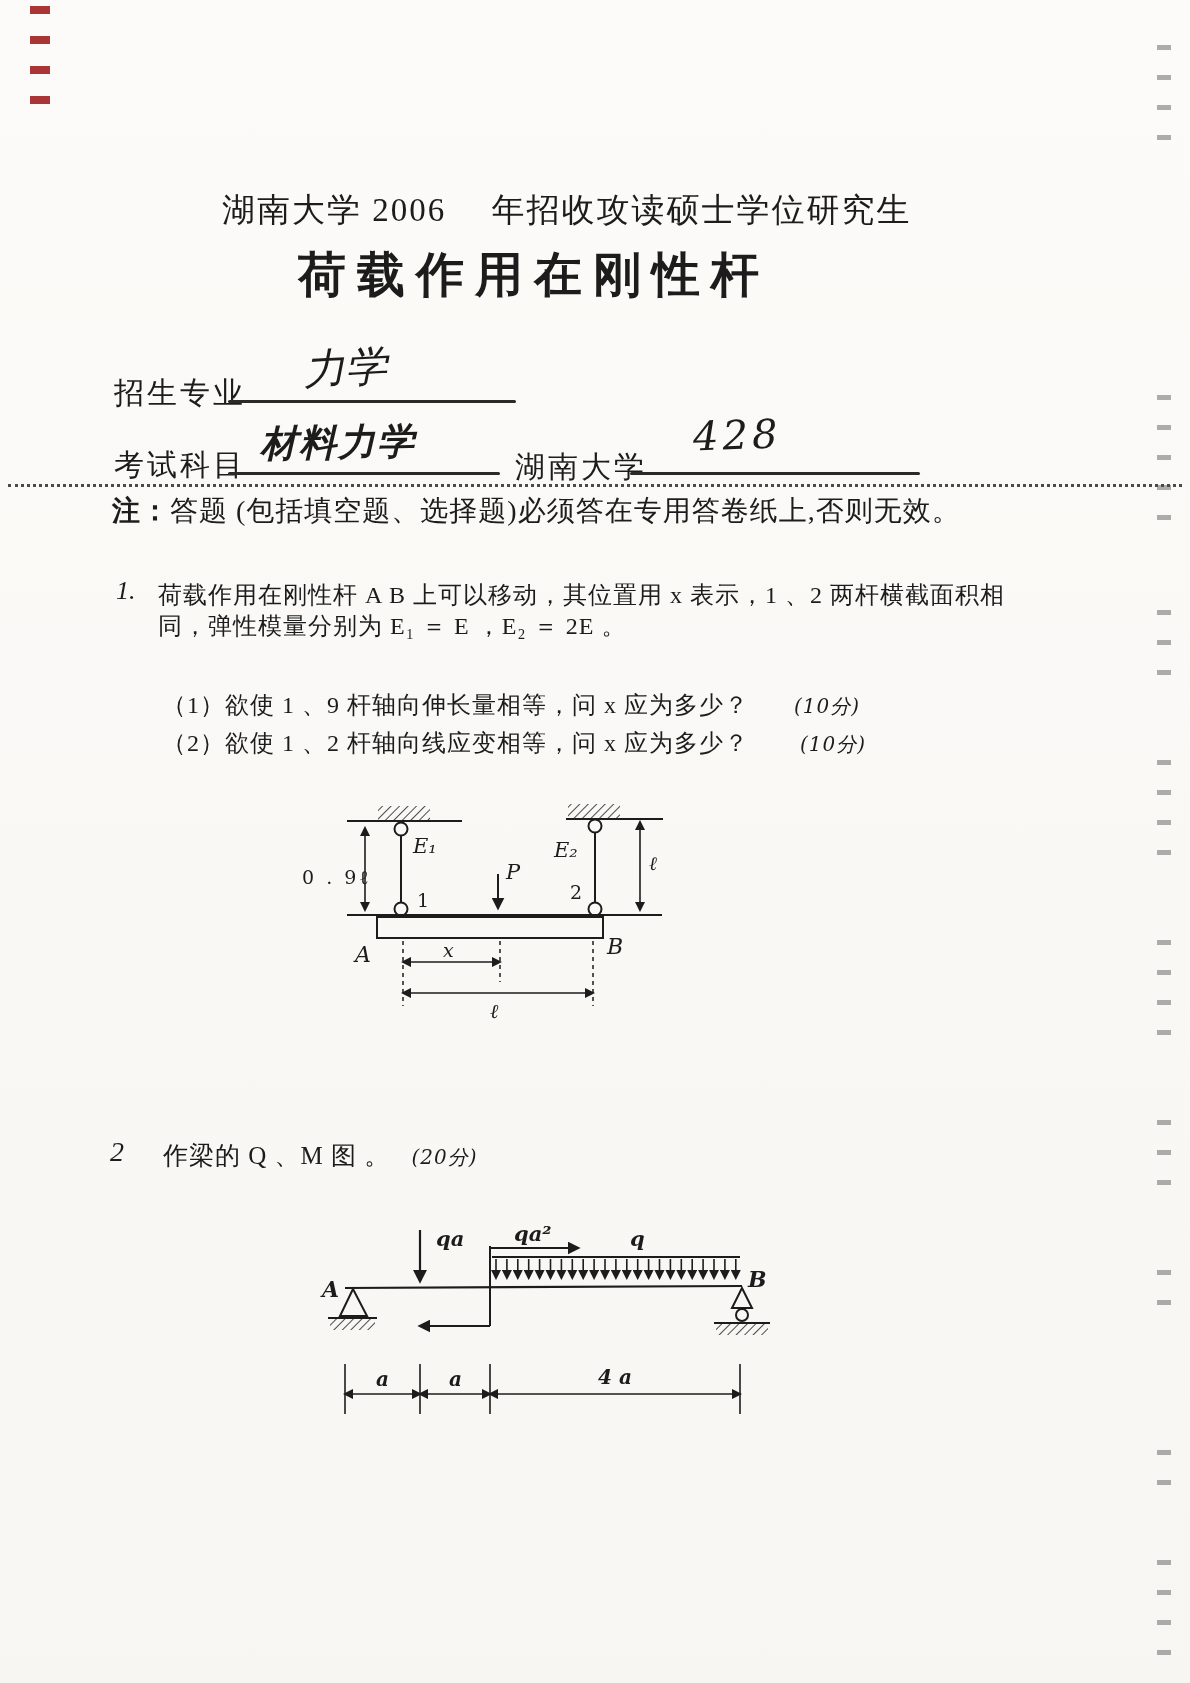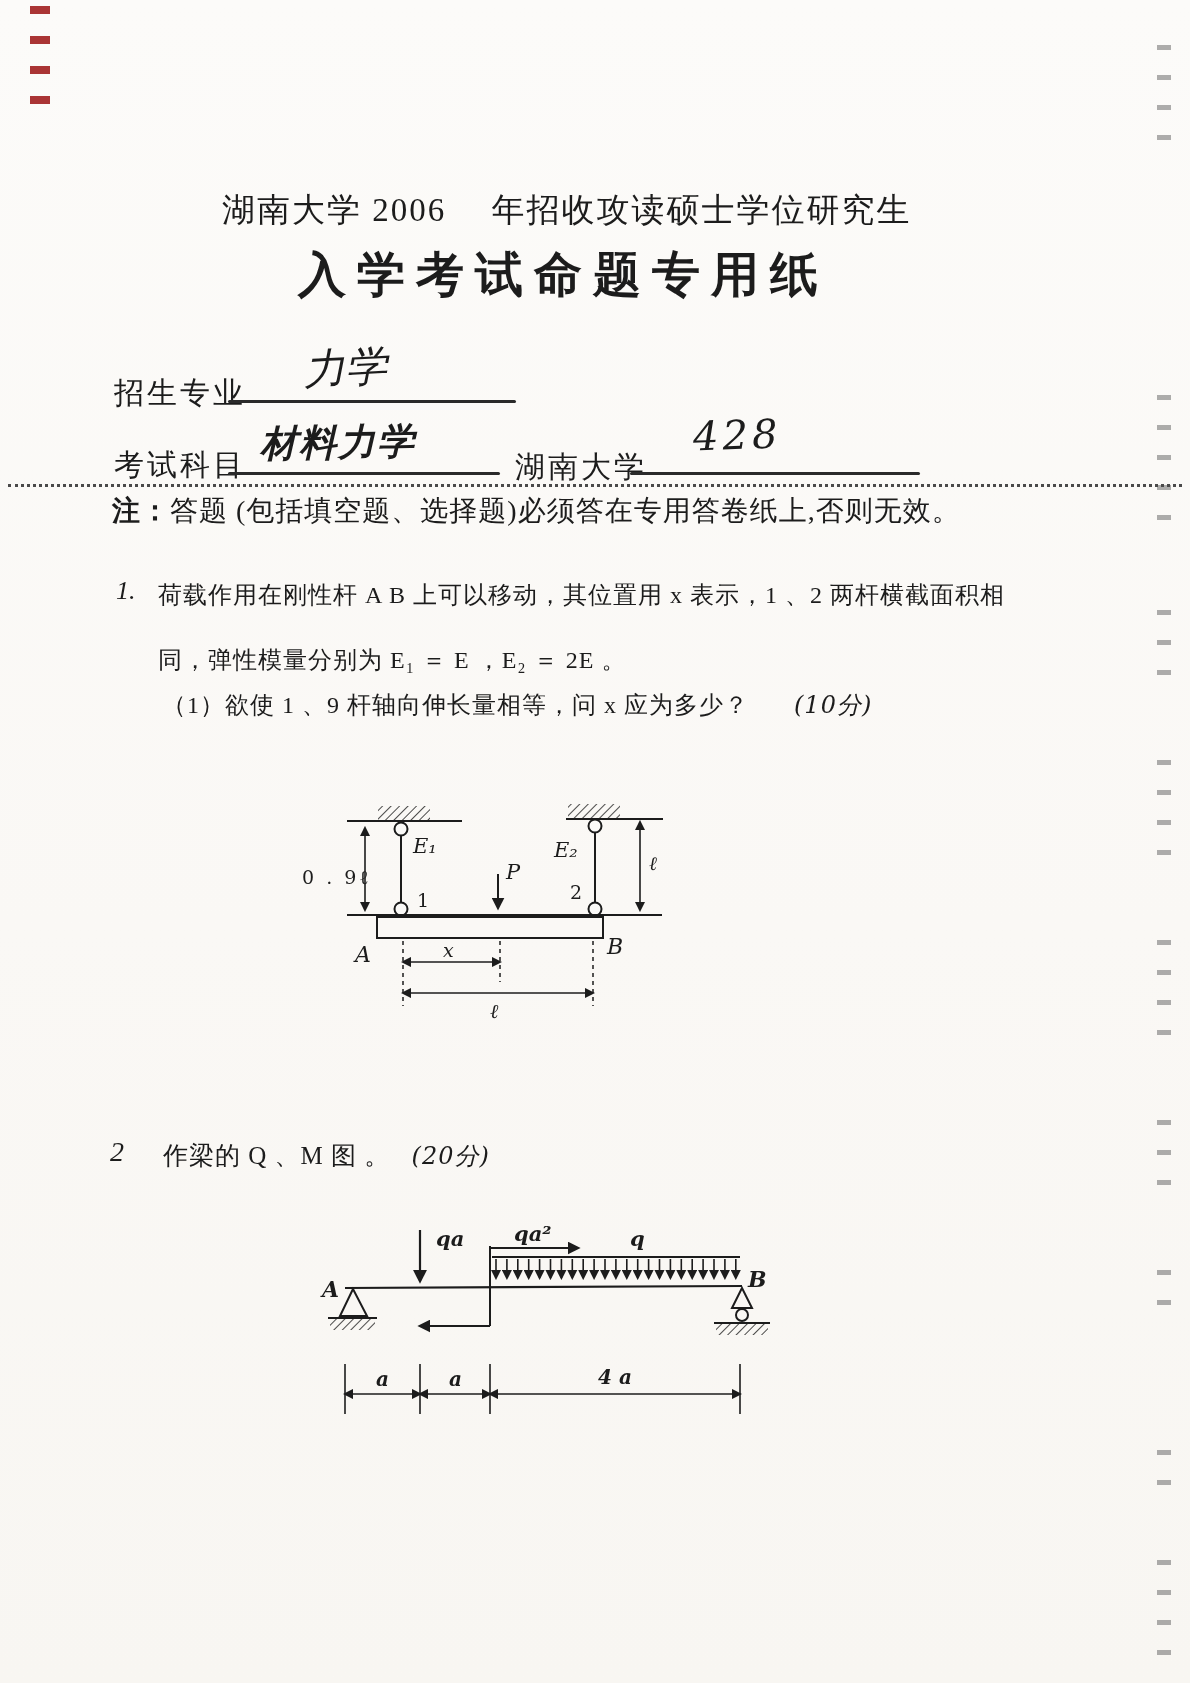--- a/index.html
+++ b/index.html
@@ -25,21 +25,21 @@
   .hand{font-family:"DejaVu Serif","Liberation Serif",serif;font-style:italic;white-space:nowrap;}
   .hw-major{left:303px;top:340px;font-size:42px;transform:rotate(-3deg);}
   .hw-subject{left:260px;top:418px;font-size:37px;font-weight:700;transform:rotate(-1deg);letter-spacing:2px;}
   .hw-number{left:693px;top:412px;font-size:40px;transform:rotate(-2deg);letter-spacing:4px;}
   .dotted-sep{left:8px;top:484px;width:1174px;height:0;border-top:3px dotted #4a4a4a;}
   .note{left:112px;top:492px;font-size:28px;letter-spacing:1px;white-space:nowrap;}
   .note b{font-weight:700;}
   
   .qnum{font-style:italic;font-size:26px;}
   .qline{font-size:24px;letter-spacing:1px;white-space:nowrap;}
-  .score{font-family:"DejaVu Serif",serif;font-style:italic;font-size:24px;}
+  .score{font-family:"DejaVu Serif",serif;font-style:italic;font-size:20px;}
   svg text{font-family:"DejaVu Serif","Liberation Serif",serif;}
 </style>
 </head>
 <body>
 
 <div class="page">
 
   <div id="artifacts">
       <div class="red-mark" style="top: 6px;"></div>
       <div class="red-mark" style="top: 36px;"></div>
@@ -72,21 +72,21 @@
       <div class="edge-mark" style="top: 1300px;"></div>
       <div class="edge-mark" style="top: 1450px;"></div>
       <div class="edge-mark" style="top: 1480px;"></div>
       <div class="edge-mark" style="top: 1560px;"></div>
       <div class="edge-mark" style="top: 1590px;"></div>
       <div class="edge-mark" style="top: 1620px;"></div>
       <div class="edge-mark" style="top: 1650px;"></div>
     </div>
 
   <div class="abs h1">湖南大学 2006　  年招收攻读硕士学位研究生</div>
-  <div class="abs h2">入学考试命题专用纸</div>
+  <div class="abs h2">荷载作用在刚性杆</div>
 
   <div class="abs flabel" style="left:114px;top:362px;">招生专业</div>
   <div class="uline" style="left:228px;top:400px;width:288px;"></div>
   <div class="abs hand hw-major">力学</div>
 
   <div class="abs flabel" style="left:114px;top:434px;">考试科目</div>
   <div class="uline" style="left:228px;top:472px;width:272px;"></div>
   <div class="abs hand hw-subject">材料力学</div>
 
   <div class="abs flabel" style="left:515px;top:436px;">湖南大学</div>
@@ -94,24 +94,28 @@
   <div class="abs hand hw-number">428</div>
 
   <div class="abs dotted-sep"></div>
 
   <div class="abs note">
     <b>注：</b><span>答题 (包括填空题、选择题)必须答在专用答卷纸上,否则无效。</span>
   </div>
 
   <div class="abs qnum" style="left:116px;top:576px;">1.</div>
   <div class="abs qline" style="left:158px;top:579px;text-align:center;">荷载作用在刚性杆 A B 上可以移动，其位置用 x 表示，1 、2 两杆横截面积相</div>
-  <div class="abs qline" style="left:158px;top:644px;text-align:center;">同，弹性模量分别为 E₁ ＝ E ，E₂ ＝ 2E 。</div>
+  <div class="abs qline" style="left:158px;top:610px;text-align:center;">同，弹性模量分别为 E₁ ＝ E ，E₂ ＝ 2E 。</div>
   <div class="abs qline" style="left:162px;top:689px;">
     <span>（1）欲使 1 、9 杆轴向伸长量相等，问 x 应为多少？</span>
     <span class="score" style="margin-left:38px;">(10分)</span>
+  </div>
+  <div class="abs qline" style="left:162px;top:727px;">
+    <span>（2）欲使 1 、2 杆轴向线应变相等，问 x 应为多少？</span>
+    <span class="score" style="margin-left:44px;">(10分)</span>
   </div>
 
   <svg class="abs" style="left:295px;top:795px;" width="410" height="235" viewBox="295 795 410 235">
     <defs>
       <marker id="ah1" viewBox="0 0 10 10" refX="8" refY="5" markerWidth="6.5" markerHeight="6.5" orient="auto-start-reverse">
         <path d="M0,0 L10,5 L0,10 z" fill="#1c1c1c"></path>
       </marker>
       <pattern id="hatch1" width="6" height="6" patternUnits="userSpaceOnUse" patternTransform="rotate(45)">
         <line x1="0" y1="0" x2="0" y2="6" stroke="#1c1c1c" stroke-width="1.6"></line>
       </pattern>

